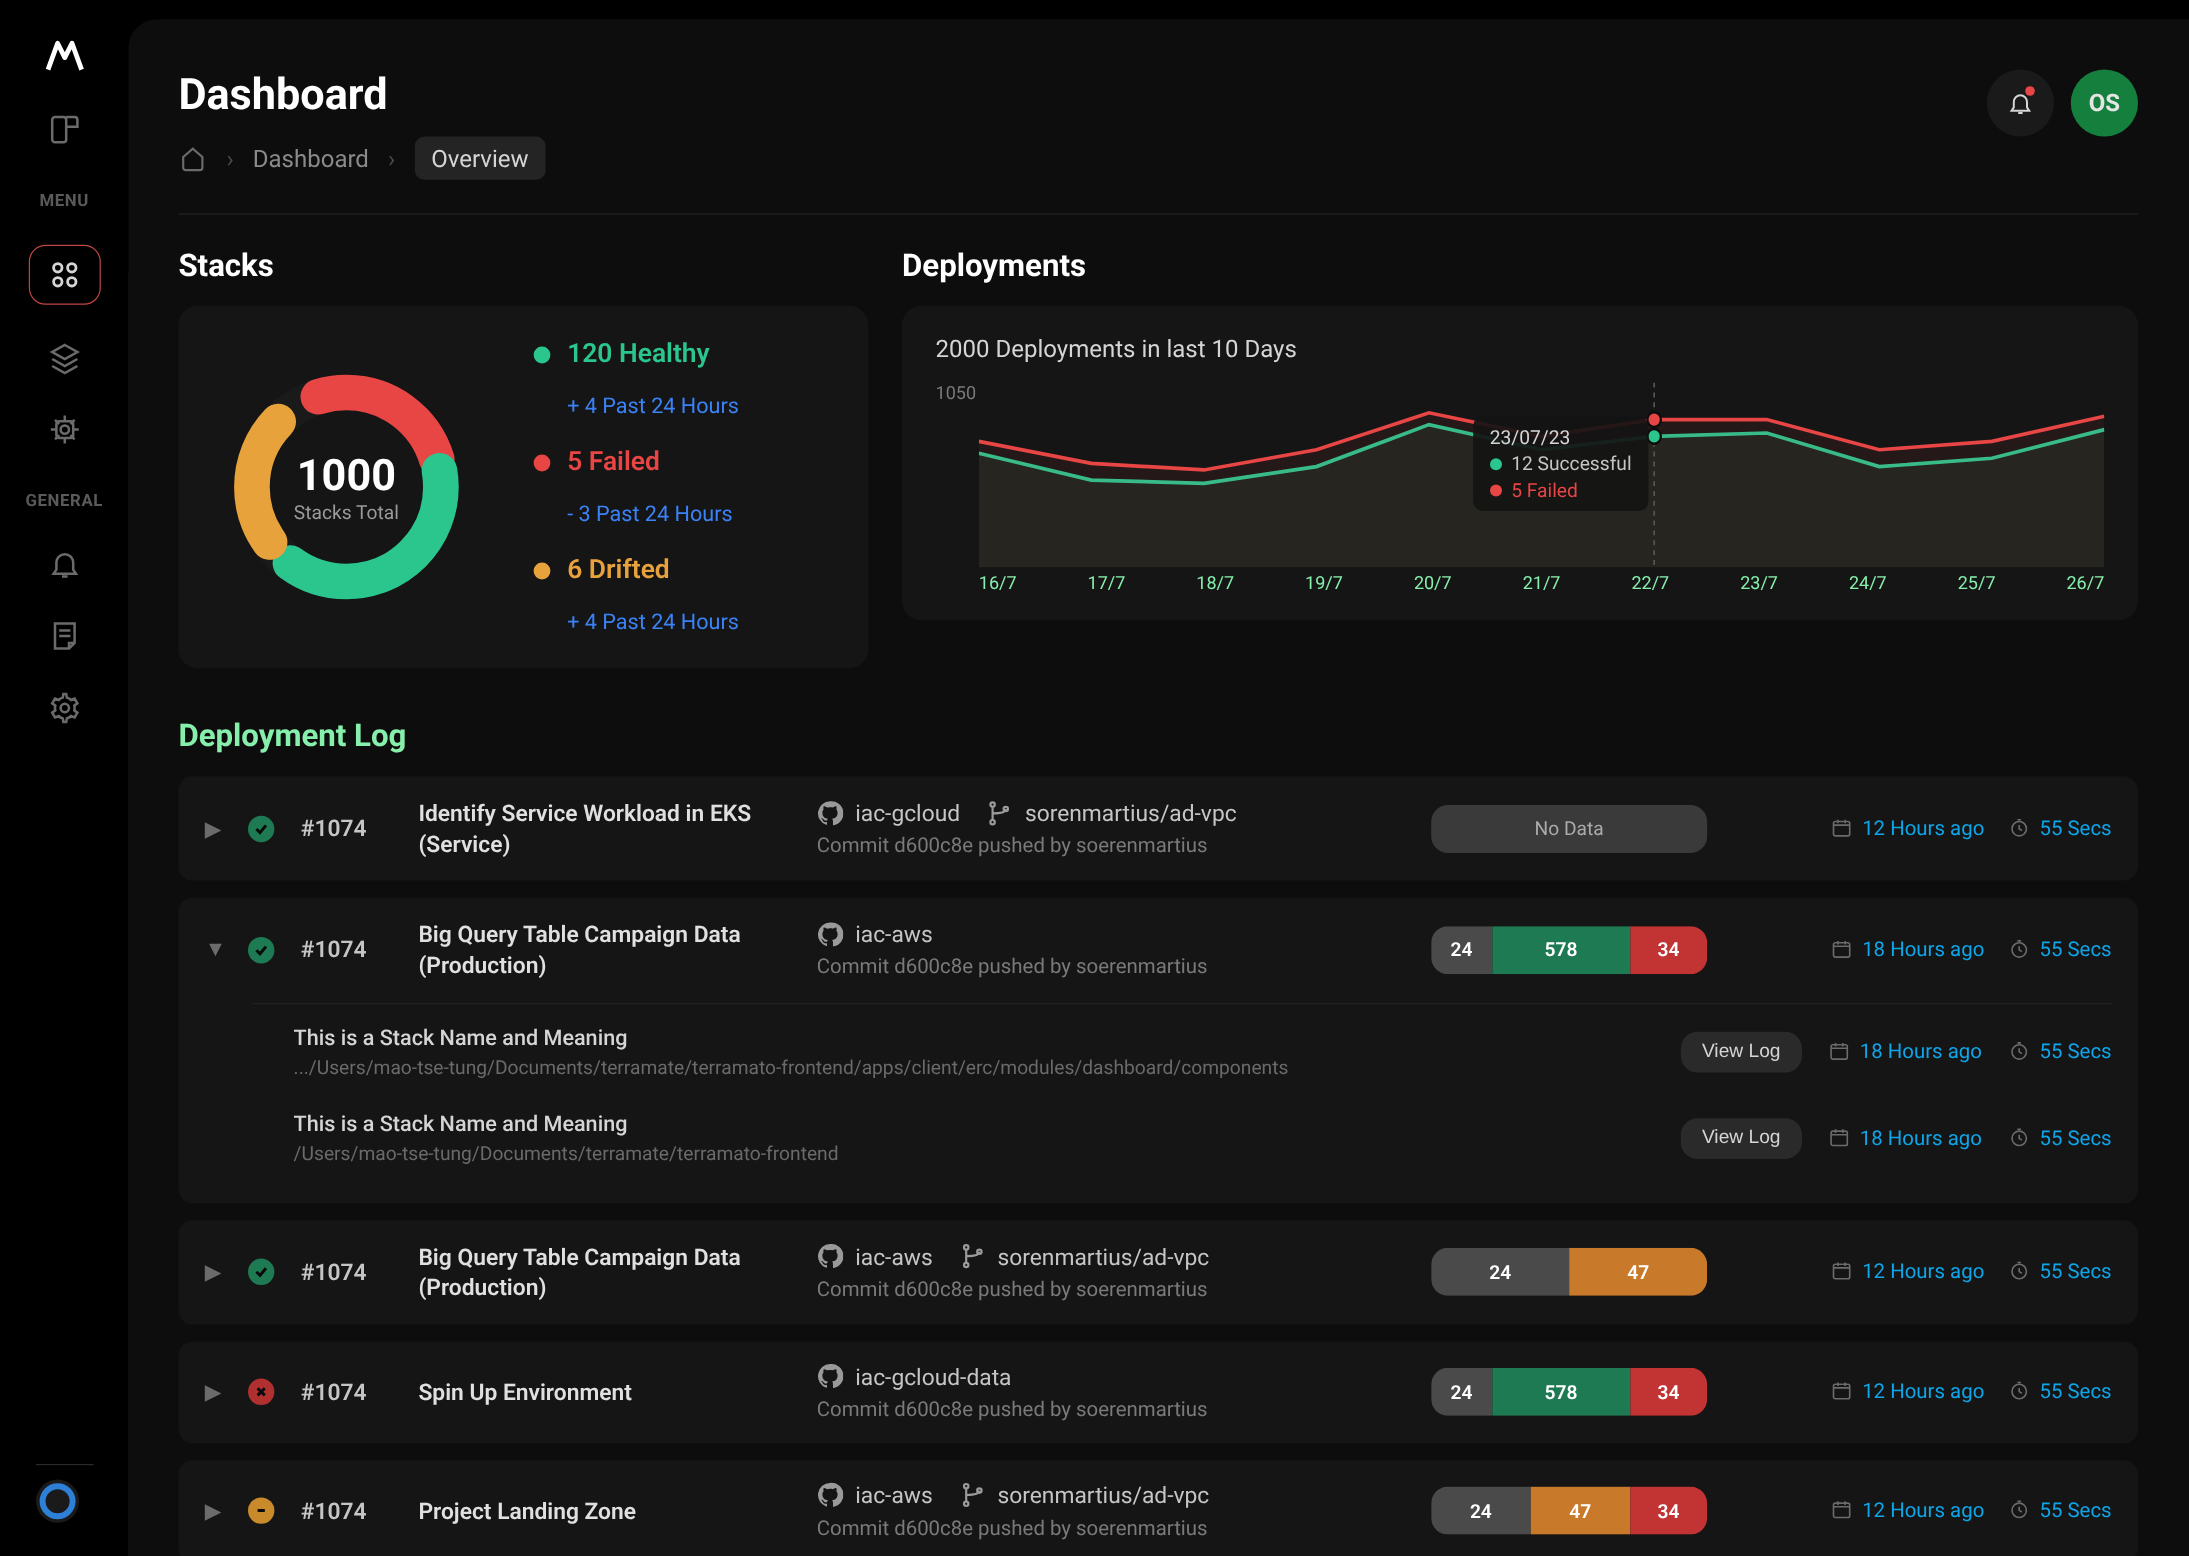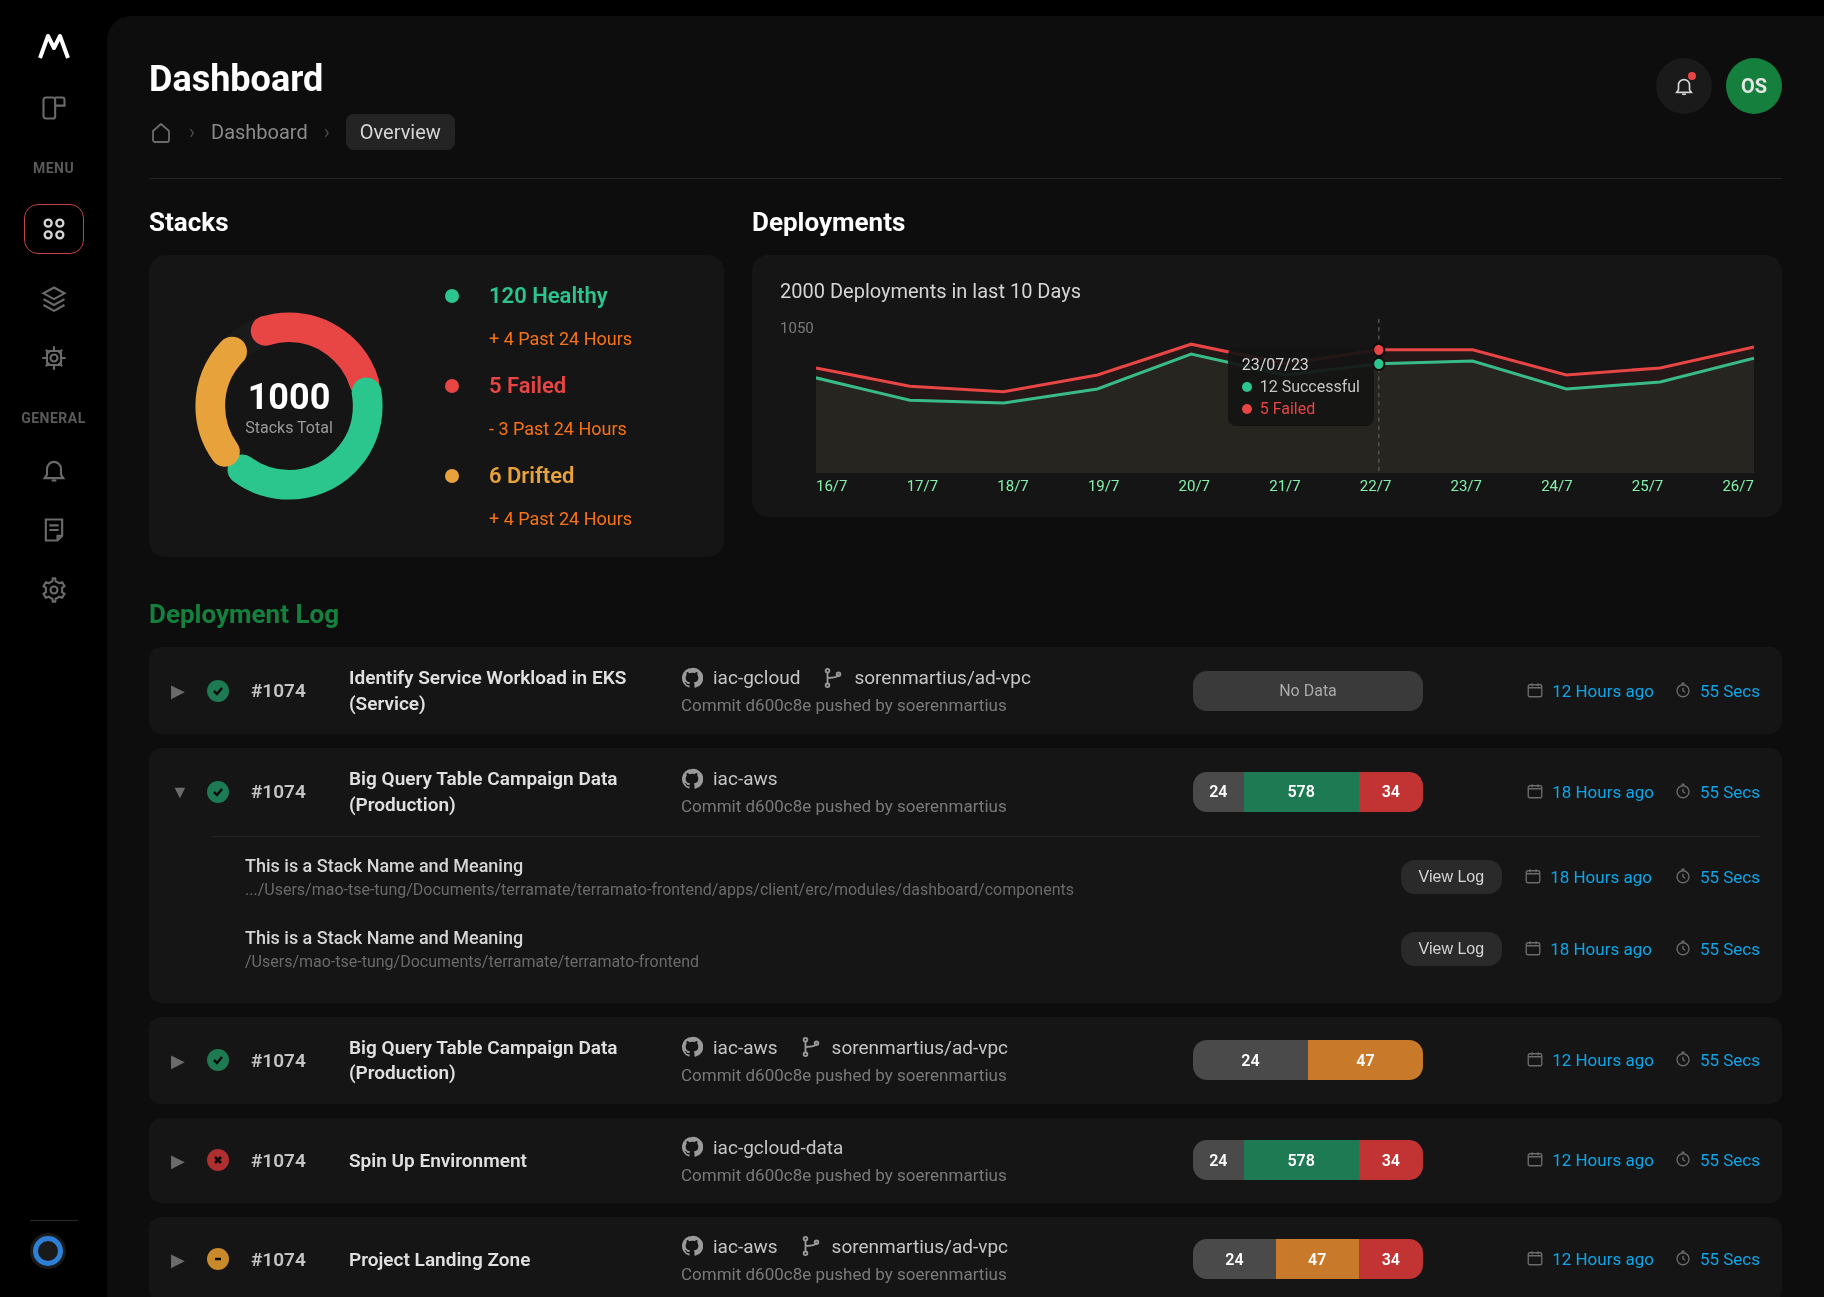--- a/index.html
+++ b/index.html
@@ -183,26 +183,26 @@
   text-align: center;
 }
 .donut-value { font-size: 36px; font-weight: 700; color: #fff; }
 .donut-label { font-size: 16px; color: #9a9a9a; }
 .stacks-legend { display: flex; flex-direction: column; gap: 24px; }
 .legend-item { display: flex; gap: 14px; }
 .legend-dot { width: 14px; height: 14px; border-radius: 50%; flex-shrink: 0; margin-top: 6px; }
 .legend-dot.healthy { background: #2bc68e; }
 .legend-dot.failed { background: #e84545; }
 .legend-dot.drifted { background: #e8a23c; }
-.legend-text { display: flex; flex-direction: column; gap: 20px; margin-left: 16px; }
+.legend-text { display: flex; flex-direction: column; gap: 20px; }
 .legend-title { font-size: 22px; font-weight: 600; }
 .legend-title.healthy { color: #2bc68e; }
 .legend-title.failed { color: #e84545; }
 .legend-title.drifted { color: #e8a23c; }
-.legend-sub { font-size: 18px; color: #f97316; text-align: right; }
+.legend-sub { font-size: 18px; color: #3b82f6; text-align: right; }
 
 .deployments-section { flex: 1; }
 .deployments-card {
   background: #151515;
   border-radius: 16px;
   padding: 24px 28px 12px 28px;
   position: relative;
 }
 .deployments-title { font-size: 20px; color: #d5d5d5; margin-bottom: 16px; }
 .chart-wrap { position: relative; height: 186px; }
@@ -252,21 +252,21 @@
 }
 .tooltip-row { display: flex; align-items: center; gap: 8px; }
 .tooltip-dot { width: 10px; height: 10px; border-radius: 50%; }
 .tooltip-dot.green { background: #2bc68e; }
 .tooltip-dot.red { background: #e84545; }
 
 
 .log-section-title {
   font-size: 26px;
   font-weight: 700;
-  color: #15803d;
+  color: #86efac;
   margin-bottom: 18px;
 }
 .log-list { display: flex; flex-direction: column; gap: 14px; }
 .log-row {
   background: #151515;
   border-radius: 12px;
   padding: 18px 22px;
   display: flex;
   align-items: center;
   gap: 22px;

